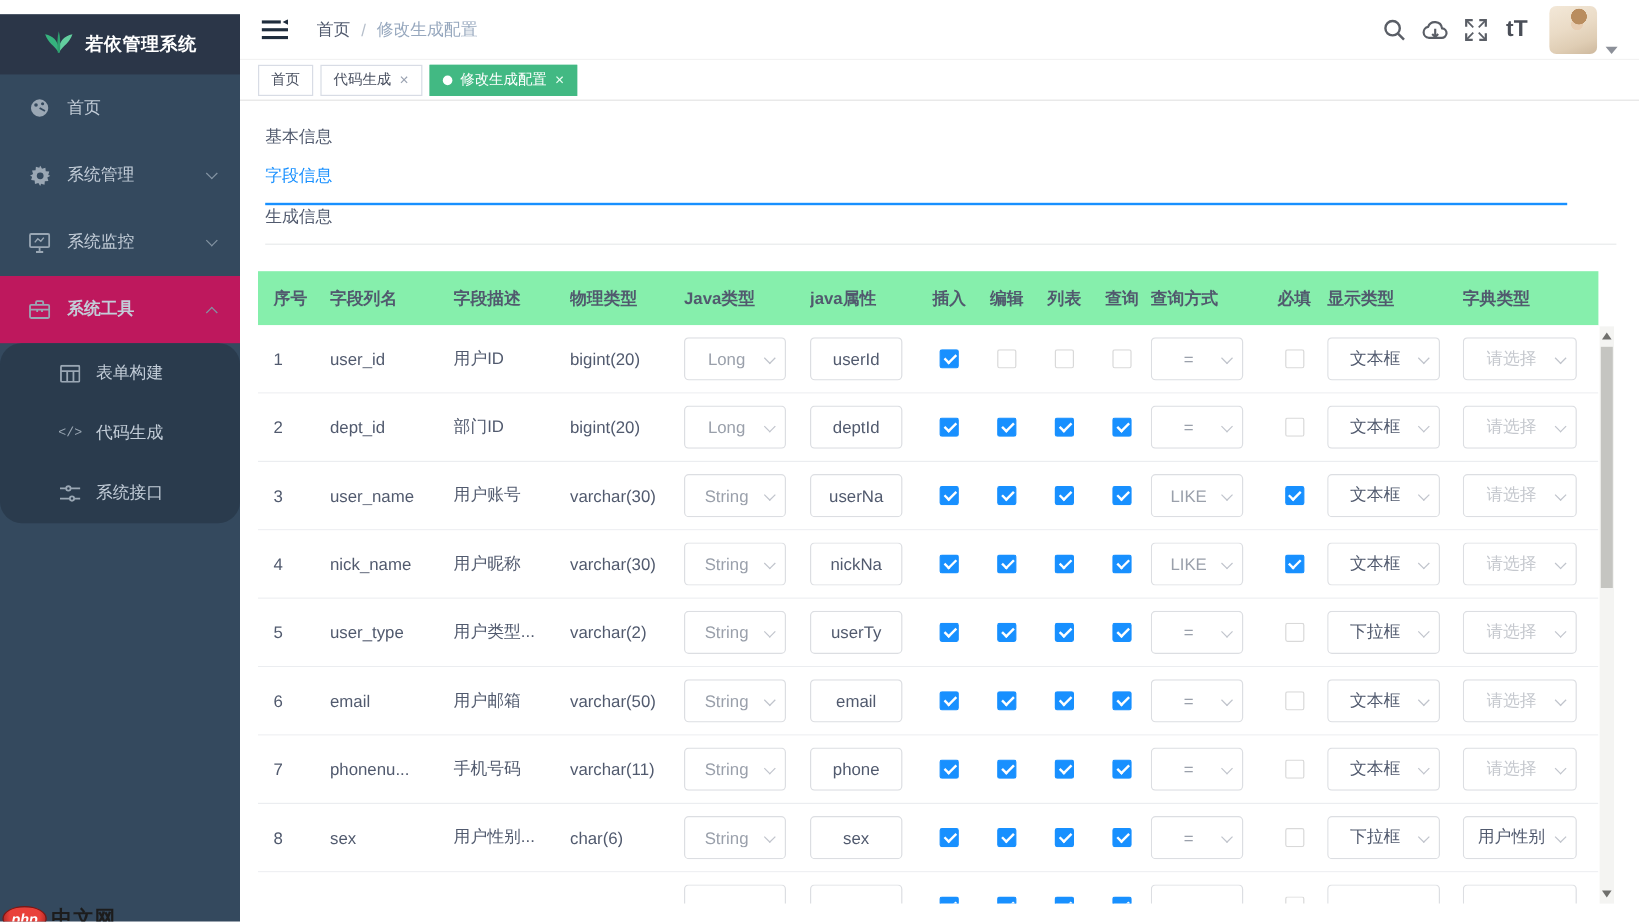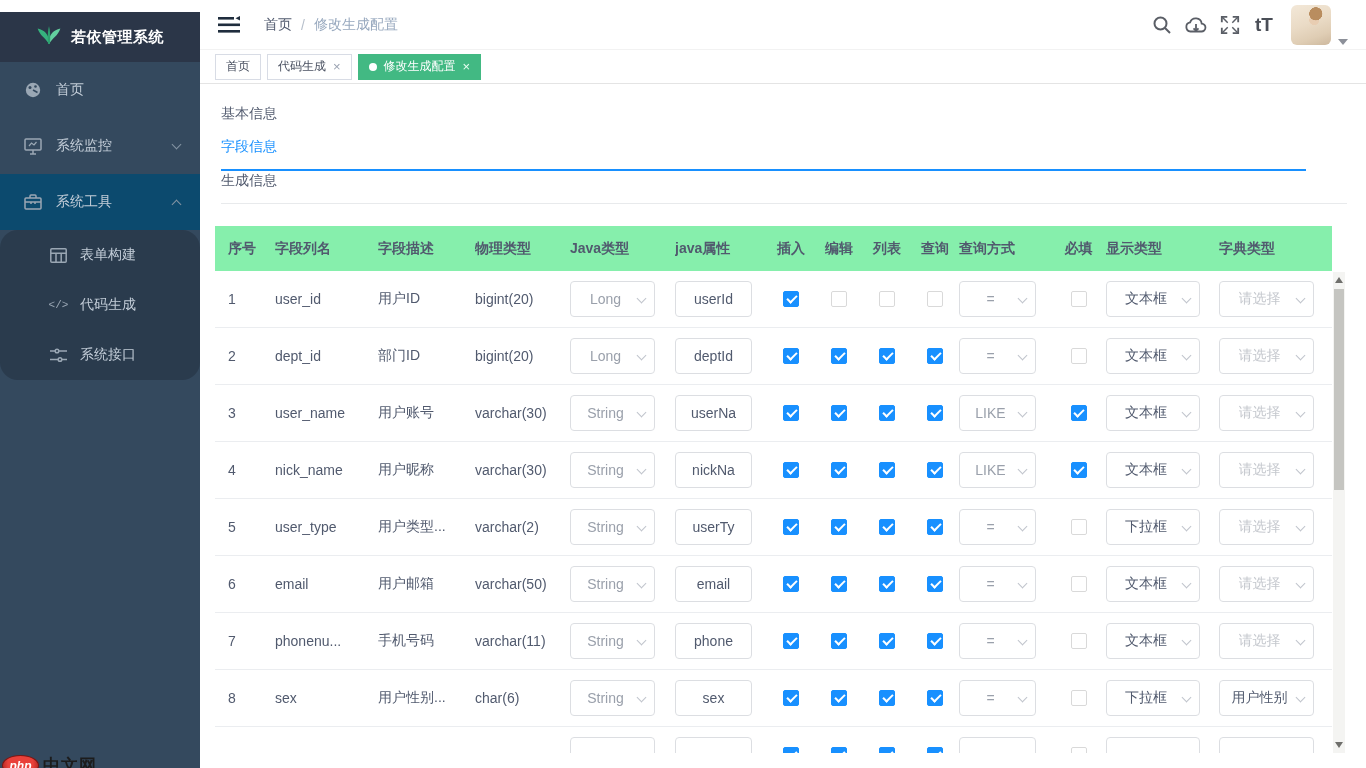--- a/index.html
+++ b/index.html
@@ -6,21 +6,21 @@
   html,body { width:1366px; height:768px; overflow:hidden; background:#fff;
     font-family:"Liberation Sans","DejaVu Sans",sans-serif; }
   body { position:relative; }
 
   
   .sidebar { position:absolute; left:0; top:12px; width:200px; height:768px; background:#34495e; }
   .logo-bar { height:50px; background:#2b3648; display:flex; align-items:center; justify-content:center; gap:9px; }
   .logo-title { color:#fff; font-size:15px; font-weight:bold; letter-spacing:0.5px; }
   .menu-item { height:56px; display:flex; align-items:center; padding:0 20px 0 24px; color:#c3cdd8; font-size:14px; cursor:pointer; }
   .menu-item .mi-icon { width:18px; height:18px; margin-right:14px; color:#9aa7b4; display:flex; align-items:center; justify-content:center; }
-  .menu-item.highlight { background:#0c4a6e; }
+  .menu-item.highlight { background:#be185d;font-weight:bold; }
   .mchev { width:7px; height:7px; border-right:1.5px solid #8494a3; border-bottom:1.5px solid #8494a3; margin-left:auto; }
   .mchev.down { transform:rotate(45deg); margin-top:-4px; }
   .mchev.up { transform:rotate(-135deg); margin-top:4px; }
   .submenu { background:#2a3b4d;border-radius:18px; }
   .submenu-item { height:50px; display:flex; align-items:center; padding-left:50px; color:#c3cdd8; font-size:14px; cursor:pointer; }
   .submenu-item .mi-icon { width:17px; height:17px; margin-right:13px; color:#9aa7b4; display:flex; align-items:center; justify-content:center; font-size:12px; }
   .code-glyph { font-family:"Liberation Mono","DejaVu Sans Mono",monospace; font-size:11px; color:#9aa7b4; }
   .watermark { position:absolute; left:2px; bottom:3px; display:flex; align-items:center; gap:4px; }
   .php-badge { width:37px; height:21px; background:radial-gradient(circle at 50% 40%, #e9413a 0 60%, #a01f1b 100%); border-radius:50%; color:#fff; font-weight:bold; font-style:italic; font-size:12px; display:flex; align-items:center; justify-content:center; border:1px solid #7e1512; }
   .wm-text { color:#1c1c1c; font-size:17px; font-weight:bold; letter-spacing:1px; }
@@ -121,20 +121,30 @@
       <div class="menu-item">
         <span class="mi-icon">
           <svg width="18" height="18" viewBox="0 0 18 18">
             <circle cx="9" cy="9" r="7.2" fill="#9aa7b4"></circle>
             <circle cx="6" cy="6.5" r="1.5" fill="#34495e"></circle>
             <circle cx="11.5" cy="5.5" r="1.3" fill="#34495e"></circle>
             <path d="M9 9 L13.5 11.5" stroke="#34495e" stroke-width="1.6"></path>
           </svg>
         </span>
         <span>首页</span>
+      </div>
+      <div class="menu-item">
+        <span class="mi-icon">
+          <svg width="17" height="17" viewBox="0 0 18 18">
+            <path d="M9 0l1.6 2.7 3-.9.3 3.1 3.1.3-.9 3L18 9l-2.7 1.6.9 3-3.1.3-.3 3.1-3-.9L9 18l-1.6-2.7-3 .9-.3-3.1-3.1-.3.9-3L0 9l2.7-1.6-.9-3 3.1-.3.3-3.1 3 .9z" fill="#9aa7b4"></path>
+            <circle cx="9" cy="9" r="3" fill="#34495e"></circle>
+          </svg>
+        </span>
+        <span>系统管理</span>
+        <i class="mchev down"></i>
       </div>
       <div class="menu-item">
         <span class="mi-icon">
           <svg width="18" height="17" viewBox="0 0 18 17" fill="none" stroke="#9aa7b4" stroke-width="1.5">
             <rect x="1" y="1" width="16" height="11" rx="1"></rect>
             <path d="M6 16 h6 M9 12 v4"></path>
             <path d="M5 8 l2.5-3 2.5 2 2.5-3" stroke-width="1.2"></path>
           </svg>
         </span>
         <span>系统监控</span>

